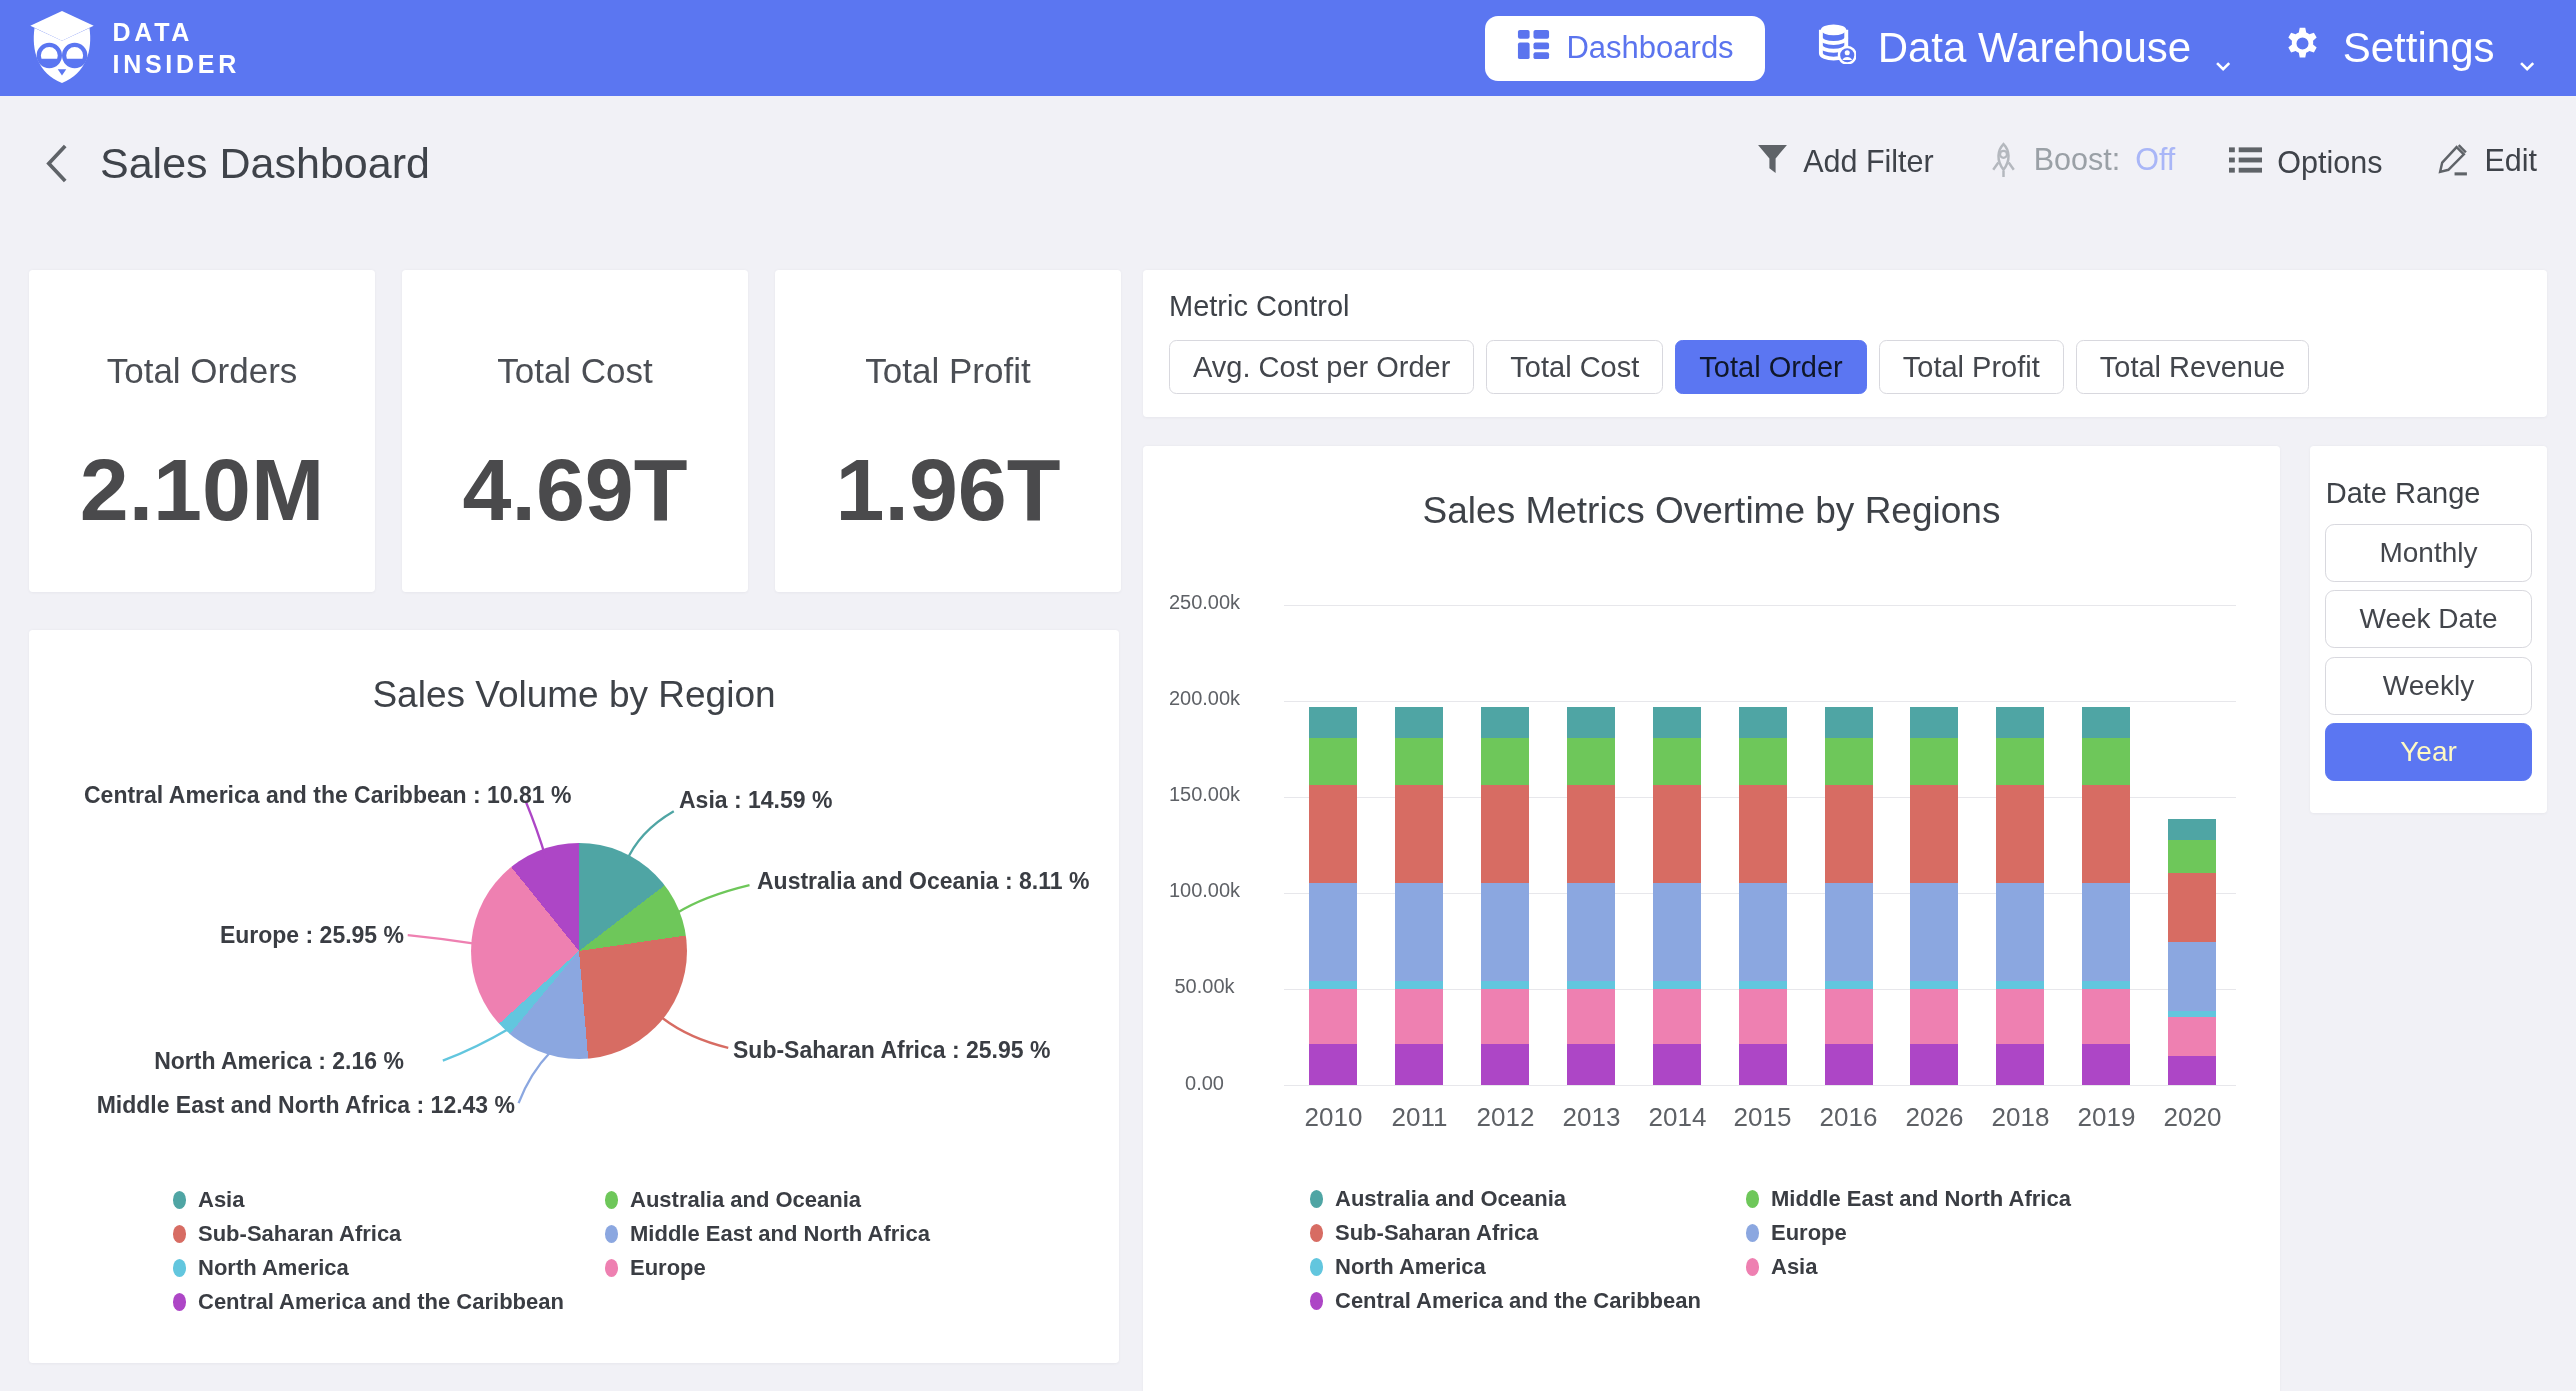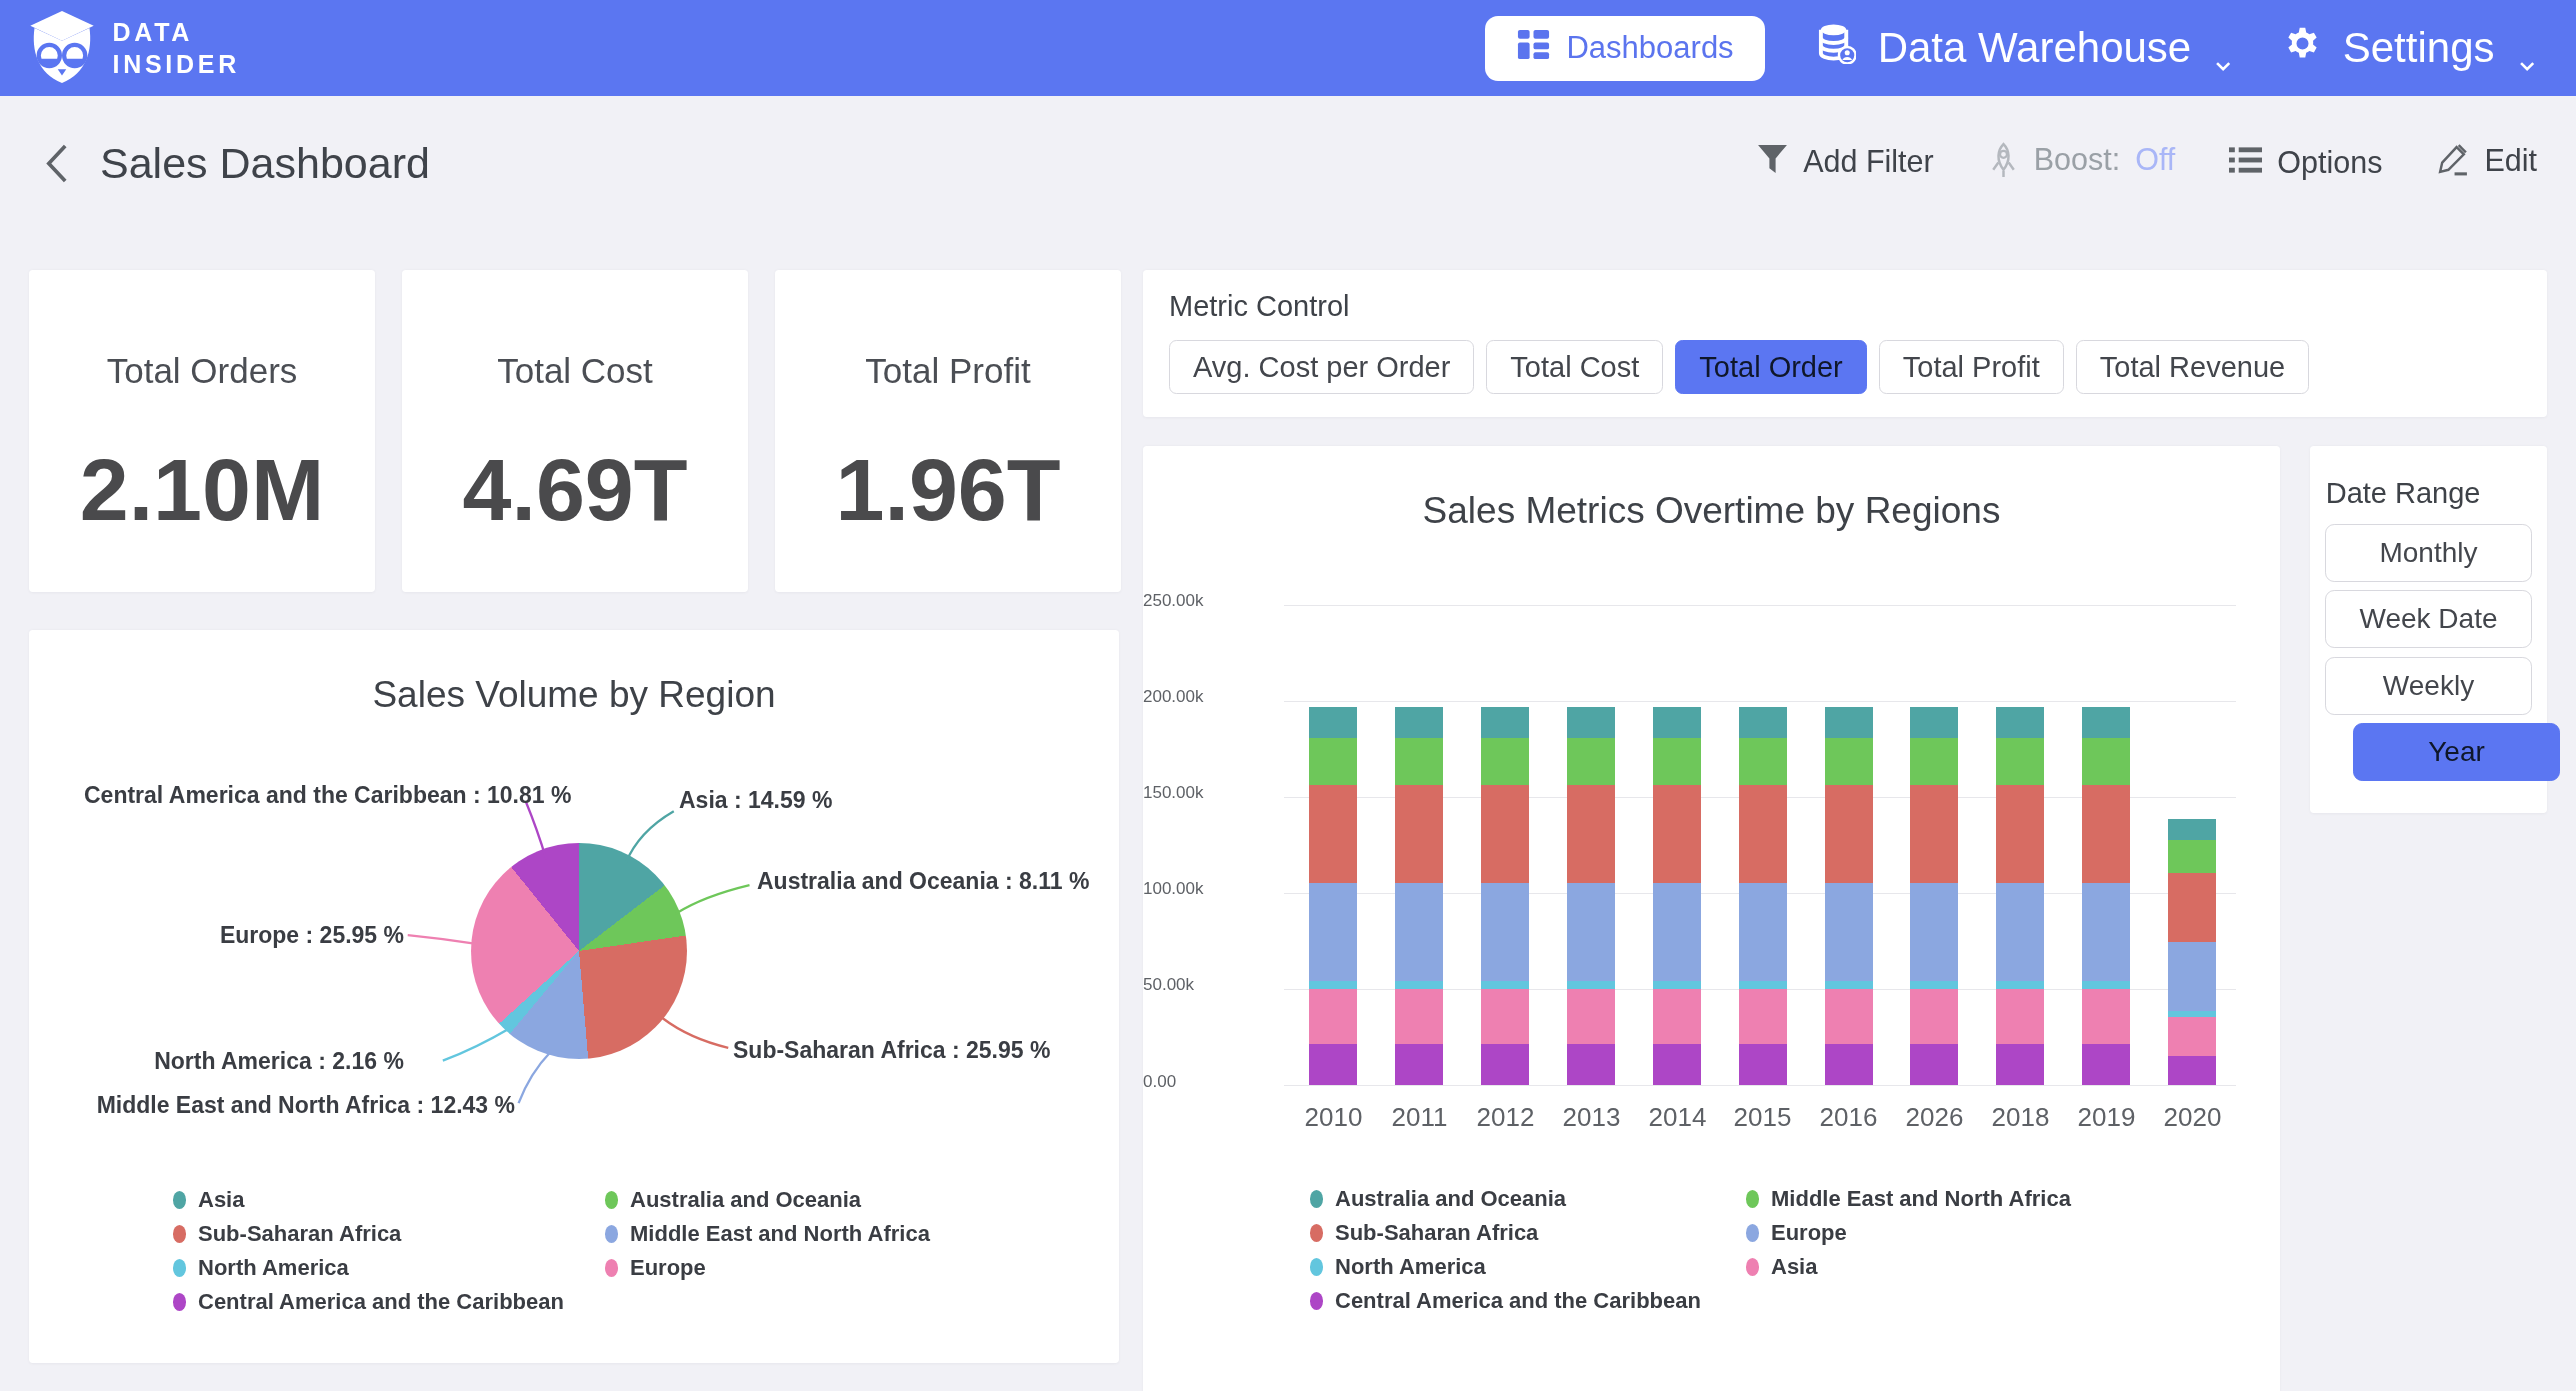--- a/index.html
+++ b/index.html
@@ -60,31 +60,31 @@
   
   .legend-col { position:absolute; }
   .legend-item { display:flex; align-items:center; height:34px; cursor:pointer; }
   .legend-dot { width:13px; height:17.6px; border-radius:50%; margin-right:12px; flex:0 0 auto; }
   .legend-text { font-size:22px; font-weight:bold; color:#3A3D43; white-space:nowrap; }
 
   
   .bar-card { left:1143px; top:446px; width:1137px; height:1101px; }
   #barplot { position:absolute; left:141px; top:159px; width:952px; height:480px; }
   .gridline { position:absolute; left:0; width:100%; height:0.9px; background:#E7E7EB; }
-  .ylab { position:absolute; width:123px; text-align:left; font-size:17px; color:#5E6166; }
+  .ylab { position:absolute; width:123px; text-align:center; font-size:20px; color:#5E6166; }
   .xlab { position:absolute; width:85px; text-align:center; font-size:26px; color:#5E6166; }
   .bar-col { position:absolute; bottom:0; width:48px; display:flex; flex-direction:column-reverse; }
   .bar-seg { width:100%; }
 
   
   .date-card { left:2310px; top:446px; width:237px; height:367px; }
   .date-title { position:absolute; left:15.7px; top:31px; font-size:29px; color:#3E4248; }
   .dbtn { position:absolute; left:15px; width:207px; height:58px; border:1.8px solid #D8D8DE; border-radius:9.2px;
           background:#fff; font-size:28px; color:#43464C; display:flex; align-items:center; justify-content:center; cursor:pointer; }
-  .dbtn.selected { background:#5B76F2; border-color:#5B76F2; color:#0f172a;margin-left:28px; }
+  .dbtn.selected { background:#5B76F2; border-color:#5B76F2; color:#fef9c3; }
 </style>
 </head>
 <body>
 
 <div id="app">
 
   <div class="navbar">
     <div class="brand">
       <span>
         <svg width="68" height="74" viewBox="0 0 64 70">

